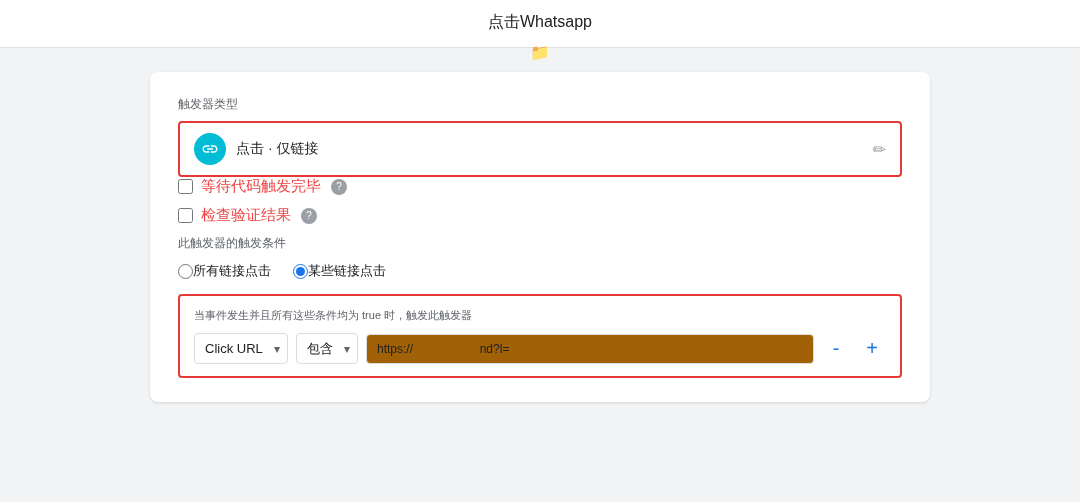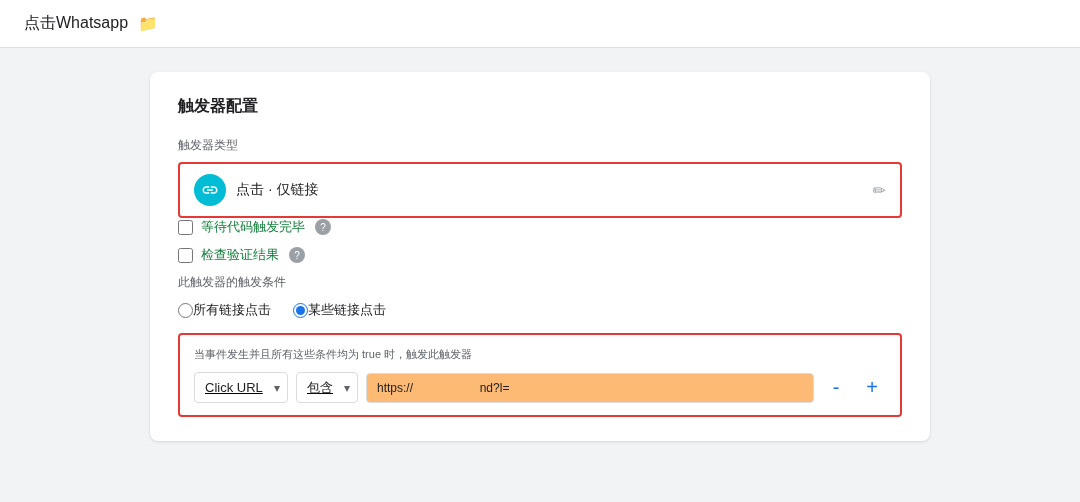--- a/index.html
+++ b/index.html
@@ -13,20 +13,21 @@
     }
 
     .top-bar {
       background: #fff;
       padding: 12px 24px;
       display: flex;
       align-items: center;
       gap: 10px;
       border-bottom: 1px solid #e0e0e0;
       height: 48px;
+      flex-direction: column;
     }
 
     .top-bar-title {
       font-size: 16px;
       color: #202124;
       font-weight: 500;
     }
 
     .folder-icon {
       color: #5f6368;
@@ -111,22 +112,22 @@
       margin-bottom: 10px;
     }
 
     .checkbox-row input[type="checkbox"] {
       width: 15px;
       height: 15px;
       cursor: pointer;
     }
 
     .checkbox-label {
-      font-size: 13px;
-      color: #15803d;
+      font-size: 15px;
+      color: #ef4444;
     }
 
     .help-icon {
       width: 16px;
       height: 16px;
       background: #9aa0a6;
       border-radius: 50%;
       display: inline-flex;
       align-items: center;
       justify-content: center;
@@ -184,21 +185,20 @@
     .condition-row {
       display: flex;
       align-items: center;
       gap: 8px;
     }
 
     .select-wrapper {
       position: relative;
       display: inline-flex;
       align-items: center;
-      text-decoration: underline;
     }
 
     .select-wrapper::after {
       content: '▾';
       position: absolute;
       right: 8px;
       pointer-events: none;
       color: #5f6368;
       font-size: 12px;
     }
@@ -219,21 +219,21 @@
     }
 
     .url-input {
       border: 1px solid #dadce0;
       border-radius: 4px;
       padding: 7px 10px;
       font-size: 12px;
       color: #202124;
       min-width: 240px;
       flex: 1;
-      background: #fdba74;
+      background: #a16207;
     }
 
     .minus-btn {
       width: 28px;
       height: 28px;
       border: none;
       background: none;
       color: #1a73e8;
       font-size: 20px;
       cursor: pointer;
@@ -261,21 +261,20 @@
 <body>
 
 <div class="top-bar">
   <span class="top-bar-title">点击Whatsapp</span>
   <span class="folder-icon">📁</span>
 </div>
 
 <div class="main-content">
   <div class="card">
 
-    <div class="card-title">触发器配置</div>
 
     <div class="section-label">触发器类型</div>
 
     <div class="trigger-type-row">
       <div class="trigger-icon-circle">
         <svg viewBox="0 0 24 24" xmlns="http://www.w3.org/2000/svg">
           <path d="M3.9 12c0-1.71 1.39-3.1 3.1-3.1h4V7H7c-2.76 0-5 2.24-5 5s2.24 5 5 5h4v-1.9H7c-1.71 0-3.1-1.39-3.1-3.1zM8 13h8v-2H8v2zm9-6h-4v1.9h4c1.71 0 3.1 1.39 3.1 3.1s-1.39 3.1-3.1 3.1h-4V17h4c2.76 0 5-2.24 5-5s-2.24-5-5-5z"></path>
         </svg>
       </div>
       <span class="trigger-type-label">点击 · 仅链接</span>

